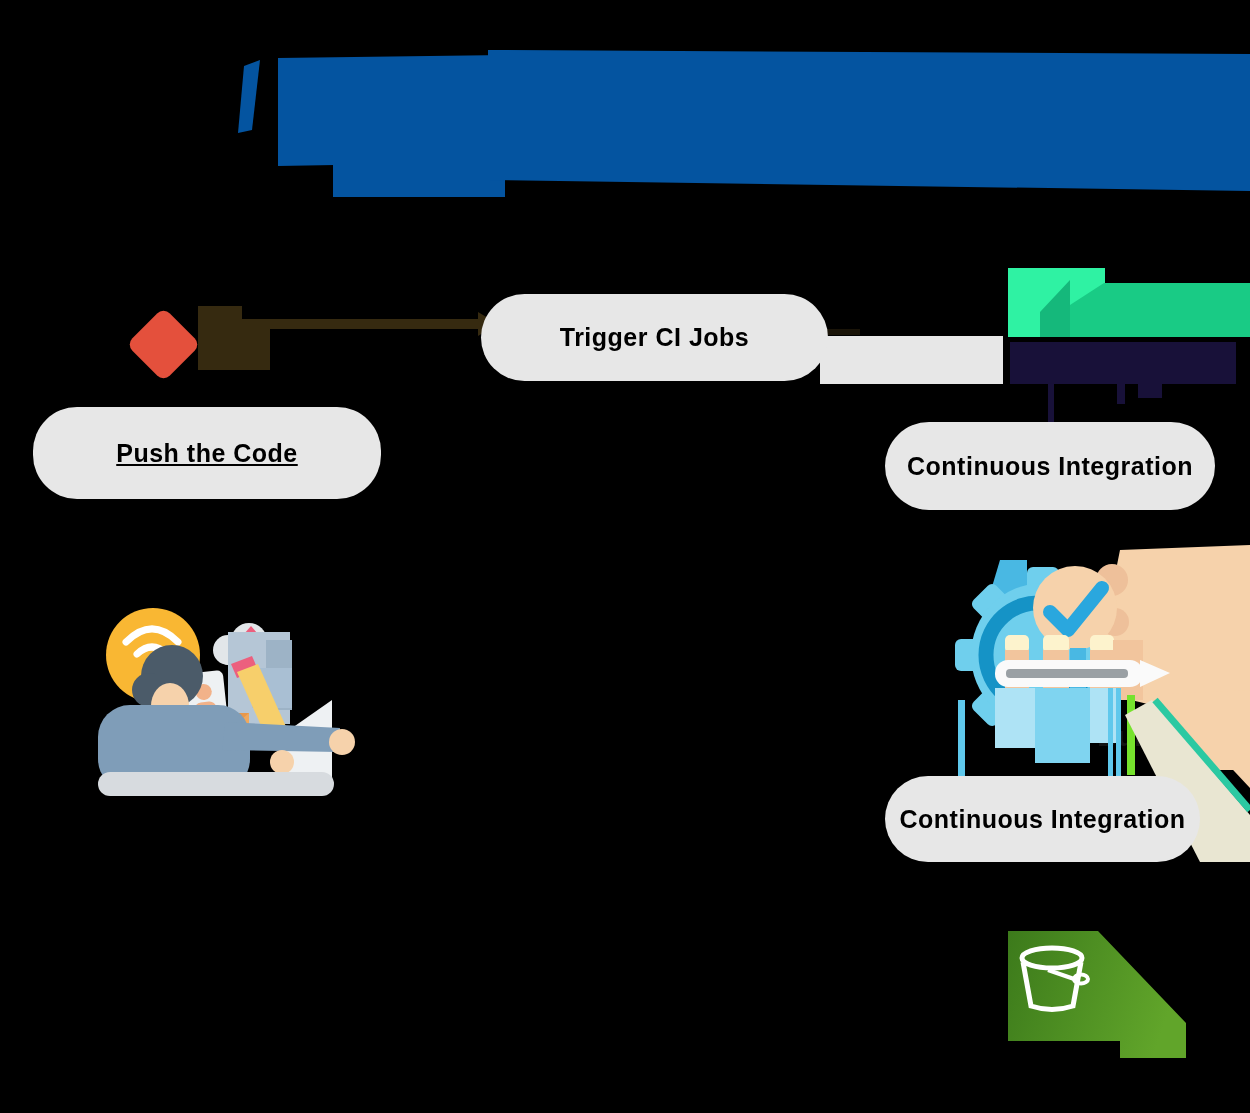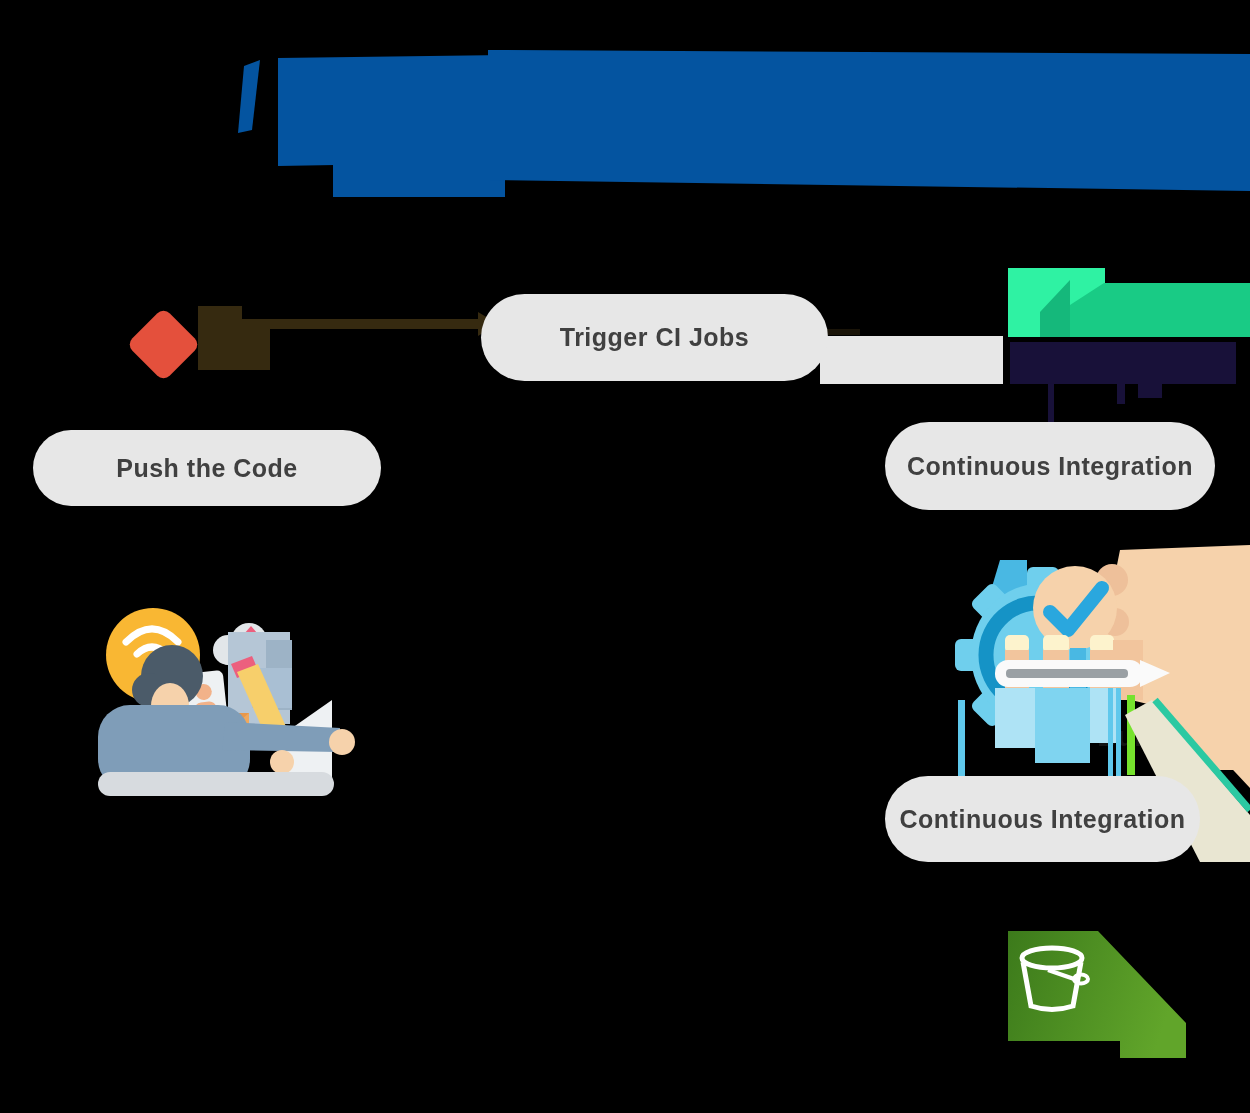--- a/index.html
+++ b/index.html
@@ -1,21 +1,21 @@
 <!DOCTYPE html>
 <html><head>
 <meta charset="utf-8">
 <style>
   html,body{margin:0;padding:0;background:#000;}
   #stage{position:relative;width:1250px;height:1113px;background:#000;overflow:hidden;
          font-family:"Liberation Sans",sans-serif;}
   #stage svg{position:absolute;left:0;top:0;}
   .pill{position:absolute;background:#e7e7e7;border-radius:44px;display:flex;
         align-items:center;justify-content:center;}
-  .pill span{font-weight:bold;color:#404040;font-size:25px;letter-spacing:.5px;}
+  .pill span{font-weight:bold;color:#000000;font-size:25px;letter-spacing:.5px;}
   .caption{position:absolute;font-weight:bold;color:#141414;font-size:27px;
            letter-spacing:.5px;}
   .conn{position:absolute;background:#e7e7e7;}
 </style>
 </head>
 <body>
 
 <div id="stage">
 
   <div class="caption" style="left:955px;top:722px;width:260px;text-align:center;">Maven Build</div>
@@ -177,21 +177,21 @@
   <div class="conn" style="left:820px;top:336px;width:183px;height:48px;"></div>
 
   <div class="pill" style="left:481px;top:294px;width:347px;height:87px;">
     <span>Trigger CI Jobs</span>
   </div>
 
   <div class="pill" style="left:885px;top:422px;width:330px;height:88px;">
     <span>Continuous Integration</span>
   </div>
 
-  <div class="pill" style="left:33px;top:430px;width:348px;height:76px;">
+  <div class="pill" style="left:33px;top:407px;width:348px;height:92px;text-decoration:underline;">
     <span>Push the Code</span>
   </div>
 
   <div class="pill" style="left:885px;top:776px;width:315px;height:86px;">
     <span>Continuous Integration</span>
   </div>
 
 </div>
 
 </body></html>

